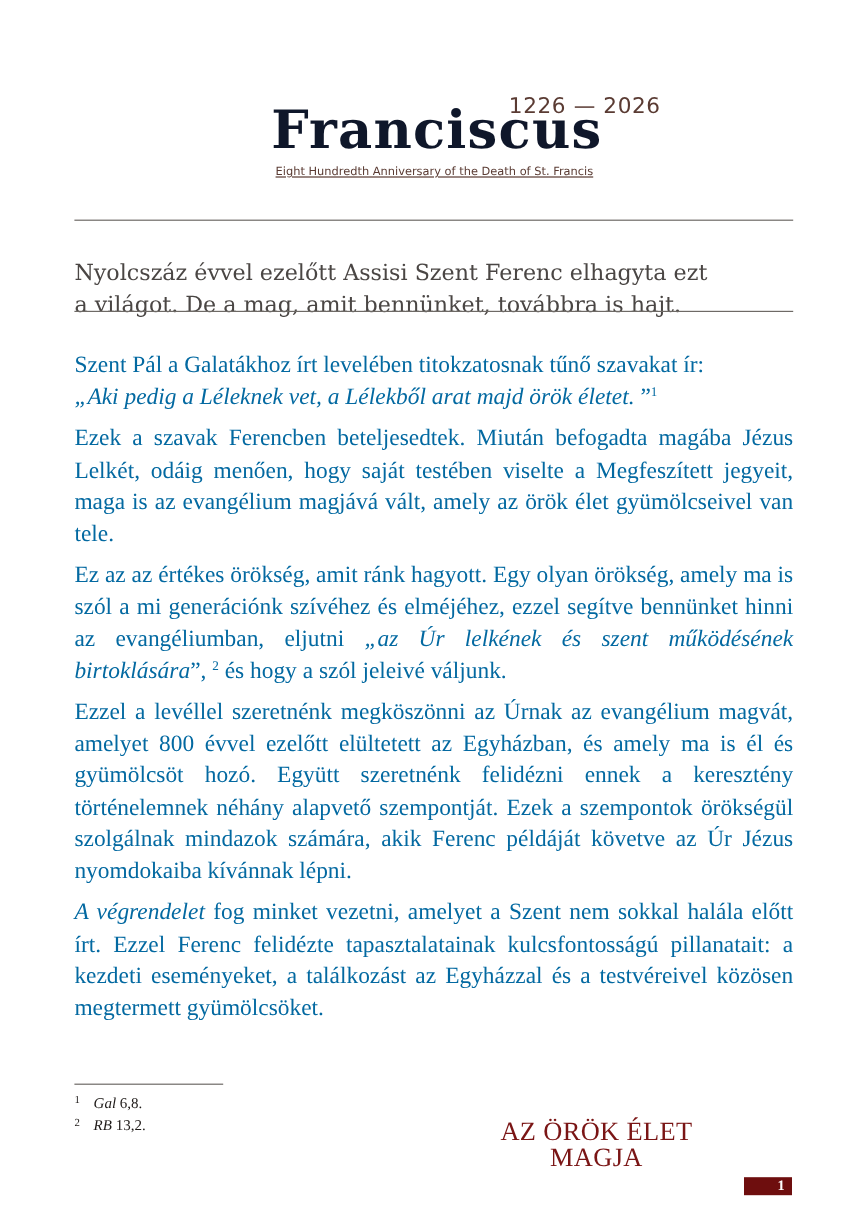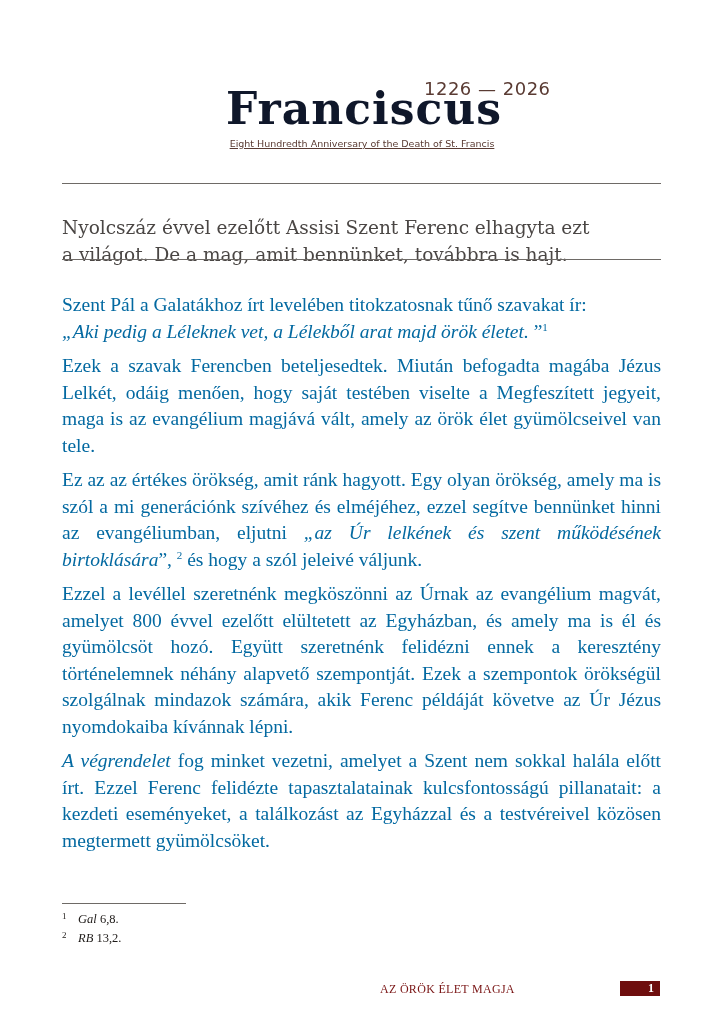--- a/index.html
+++ b/index.html
@@ -21,22 +21,22 @@
     .body p { margin: 0 0 8px 0; text-align: justify; }
     .body em { font-style: italic; }
     sup { font-size: 11px; line-height: 0; vertical-align: 7px; }
 
     .fn-rule { position: absolute; left: 62px; top: 903px; width: 124px; border-top: 1px solid #6e6a66; }
     .footnotes { position: absolute; left: 62px; top: 910px; font-family: "Liberation Serif", serif; font-size: 12.5px; line-height: 19px; color: #1e1a18; }
     .fn { display: flex; }
     .fn .num { width: 16px; font-size: 9px; vertical-align: super; }
     .fn .num span { position: relative; top: -3px; }
 
-    .running { position: absolute; left: 380px; top: 978px; width: 234px; text-align: left;
-               font-family: "Liberation Serif", serif; font-size: 12px; color: #7a1515; letter-spacing: 0.3px; line-height: 22px; }
+    .running { position: absolute; left: 380px; top: 932px; width: 234px; text-align: center;
+               font-family: "Liberation Serif", serif; font-size: 22px; color: #7a1515; letter-spacing: 0.3px; line-height: 22px; }
     .page-box { position: absolute; left: 620px; top: 981px; width: 40px; height: 15px; background: #6e0e0e; }
     .page-num { position: absolute; right: 6px; top: 0px; font-family: "Liberation Serif", serif; font-weight: bold; font-size: 12px; line-height: 15px; color: #ffffff; }
   </style>
 </head>
 <body>
 
 <div>
   <div class="years">1226 — 2026</div>
   <div class="logo">Franciscus</div>
   <div class="tagline">Eight Hundredth Anniversary of the Death of St. Francis</div>

